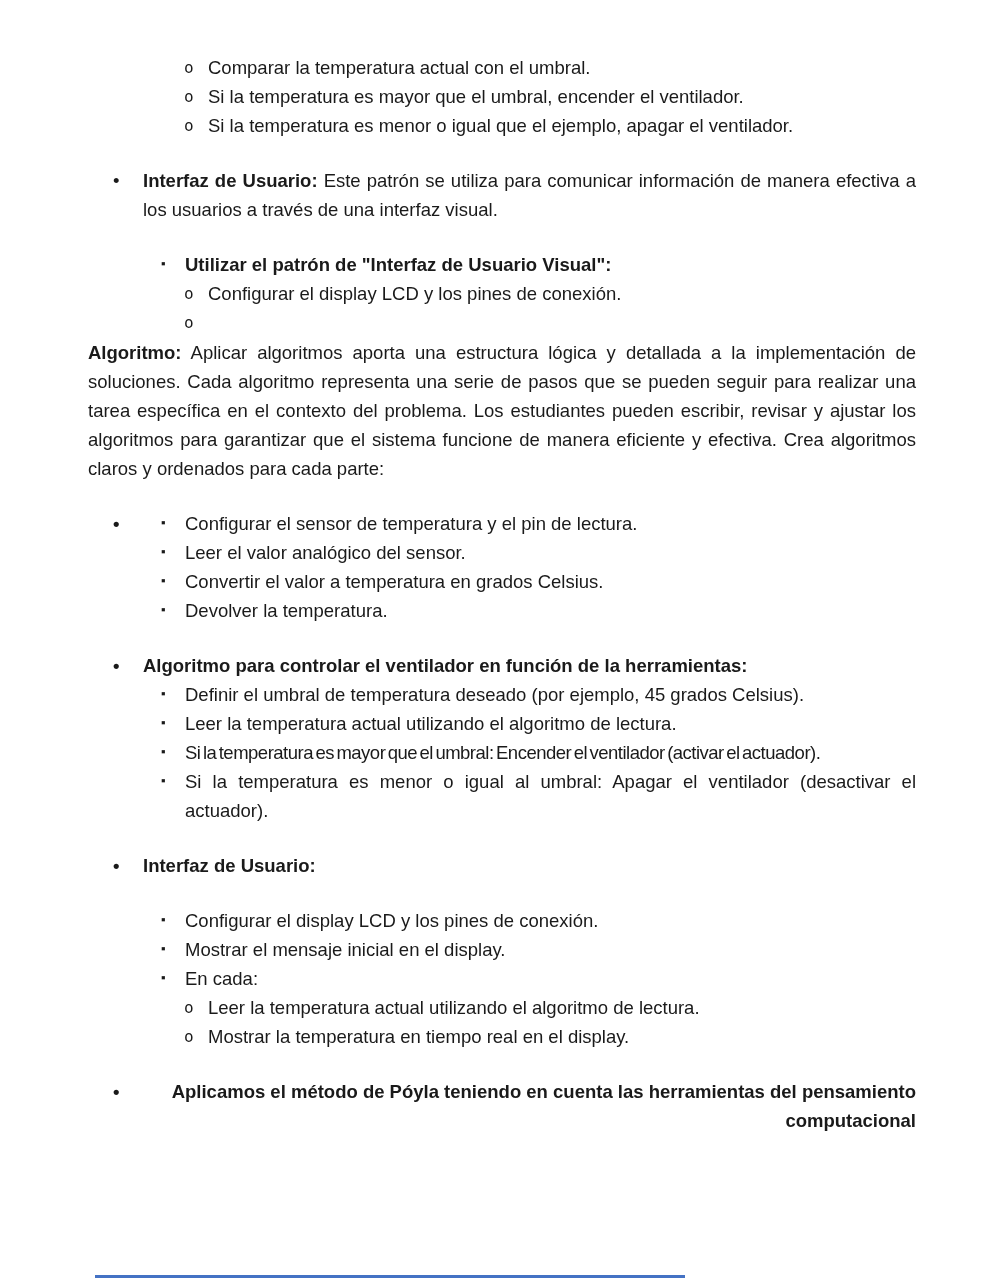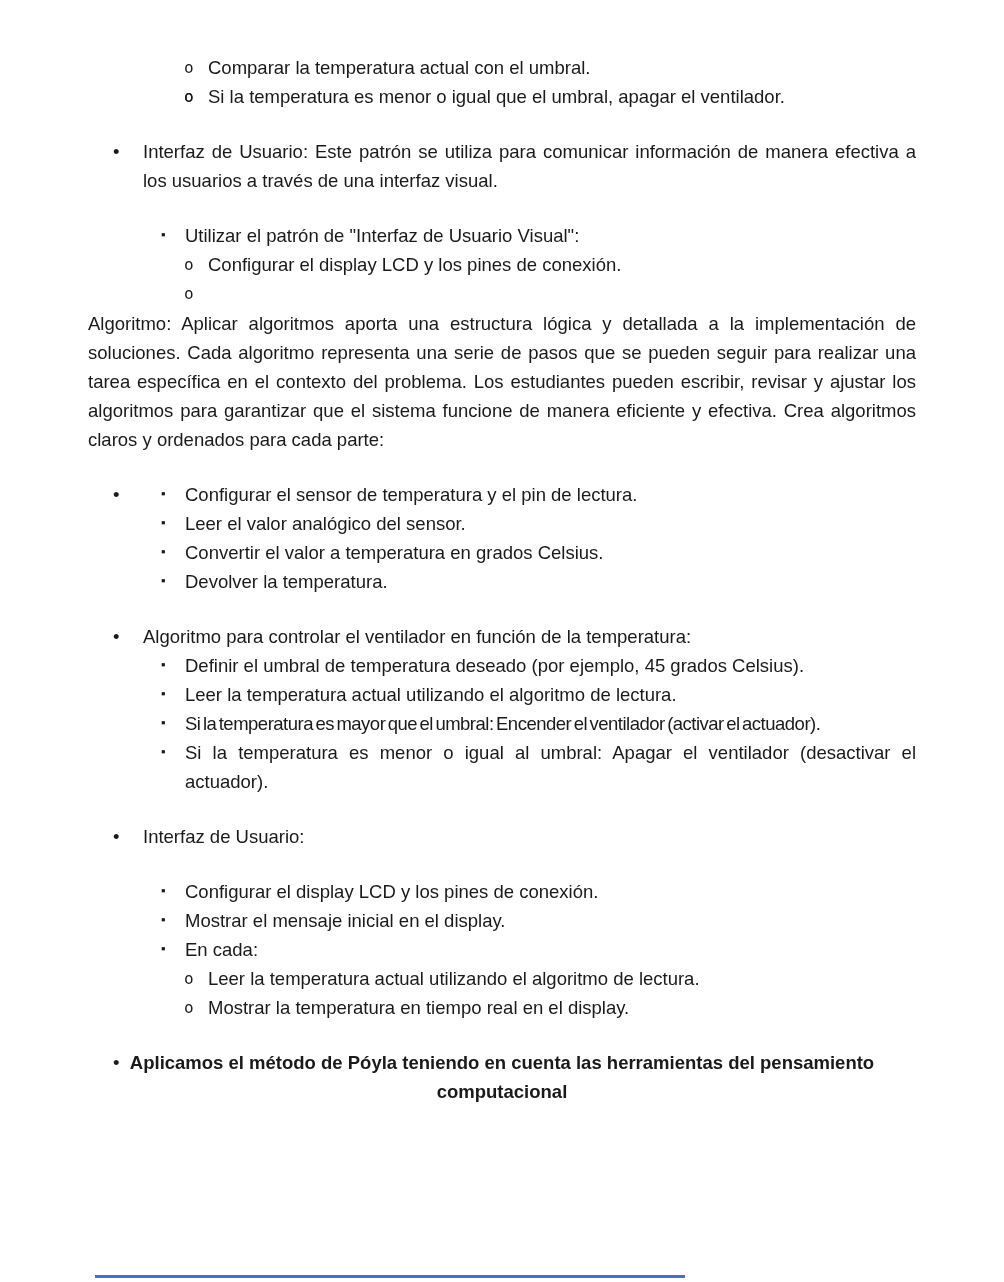--- a/index.html
+++ b/index.html
@@ -15,34 +15,34 @@
     overflow:hidden;
   }
   .content {
     position:absolute;
     left:88px; right:88px; top:53px;
   }
   .blk { margin-top:26px; }
   .blk.first { margin-top:0; }
   .blk.para-gap { margin-top:30px; }
   .justify { text-align:justify; }
-  .b { font-weight:normal; }
+  .b { font-weight:bold; }
   
   .li1 { position:relative; padding-left:55px; }
   .li1 > .mk { position:absolute; left:25px; top:0; }
   .li2 { position:relative; padding-left:97px; }
   .li2 > .mk { position:absolute; left:73px; top:-1px; font-size:13px; }
   .li3 { position:relative; padding-left:120px; }
   .li3 > .mk { position:absolute; left:96px; top:0; font-family:"DejaVu Sans Mono", monospace; font-size:16px; }
   .tight { letter-spacing:-0.5px; word-spacing:-2.2px; }
   .tighter { letter-spacing:-0.65px; word-spacing:-2.4px; }
   .gap-extra { margin-top:26px; }
   .footer-title {
     margin-top:24px;
-    text-align:center;
+    text-align:right;
     font-weight:bold;
   }
   .bottom-divider {
     position:absolute;
     left:95px; top:1275px;
     width:590px; height:3px;
   }
 </style>
 </head>
 <body>
@@ -50,24 +50,25 @@
 <div class="page" style="color: rgb(26, 26, 26);">
   <div class="content">
 
     <div class="blk first">
       <div class="li3">
         <span class="mk">o</span>
         <span>Comparar la temperatura actual con el umbral.</span>
       </div>
       <div class="li3">
         <span class="mk">o</span>
+        <span>Si la temperatura es mayor que el umbral, encender el ventilador.</span>
       </div>
       <div class="li3">
         <span class="mk">o</span>
-        <span>Si la temperatura es menor o igual que el umbral, apagar el ventilador.</span>
+        <span>Si la temperatura es menor o igual que el ejemplo, apagar el ventilador.</span>
       </div>
     </div>
 
     <div class="blk">
       <div class="li1 justify">
         <span class="mk">•</span>
         <span class="b">Interfaz de Usuario:</span>
         <span>Este patrón se utiliza para comunicar información de manera efectiva a los usuarios a través de una interfaz visual.</span>
       </div>
     </div>
@@ -109,21 +110,21 @@
       </div>
       <div class="li2">
         <span class="mk">▪</span>
         <span>Devolver la temperatura.</span>
       </div>
     </div>
 
     <div class="blk">
       <div class="li1 b">
         <span class="mk">•</span>
-        <span>Algoritmo para controlar el ventilador en función de la temperatura:</span>
+        <span>Algoritmo para controlar el ventilador en función de la herramientas:</span>
       </div>
       <div class="li2">
         <span class="mk">▪</span>
         <span>Definir el umbral de temperatura deseado (por ejemplo, 45 grados Celsius).</span>
       </div>
       <div class="li2">
         <span class="mk">▪</span>
         <span>Leer la temperatura actual utilizando el algoritmo de lectura.</span>
       </div>
       <div class="li2 tight">

